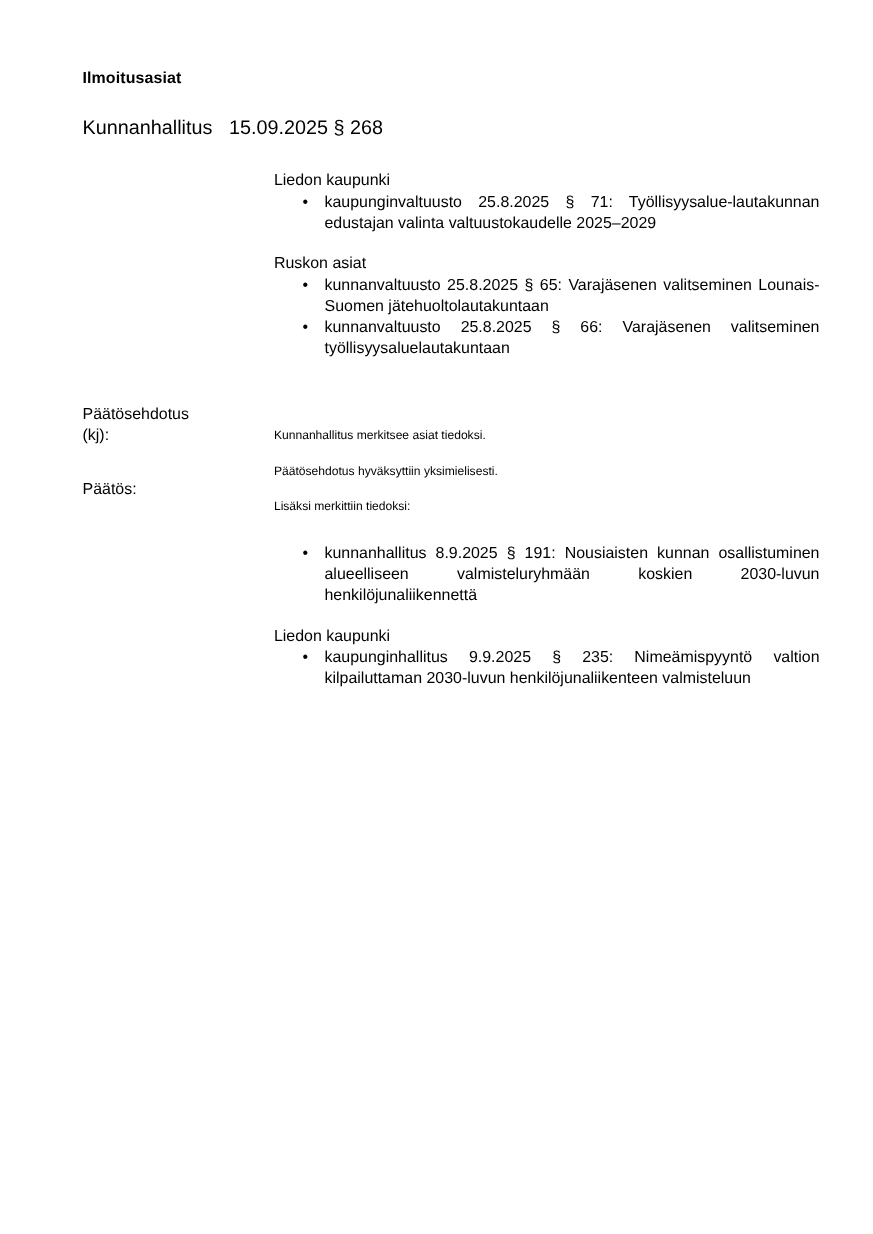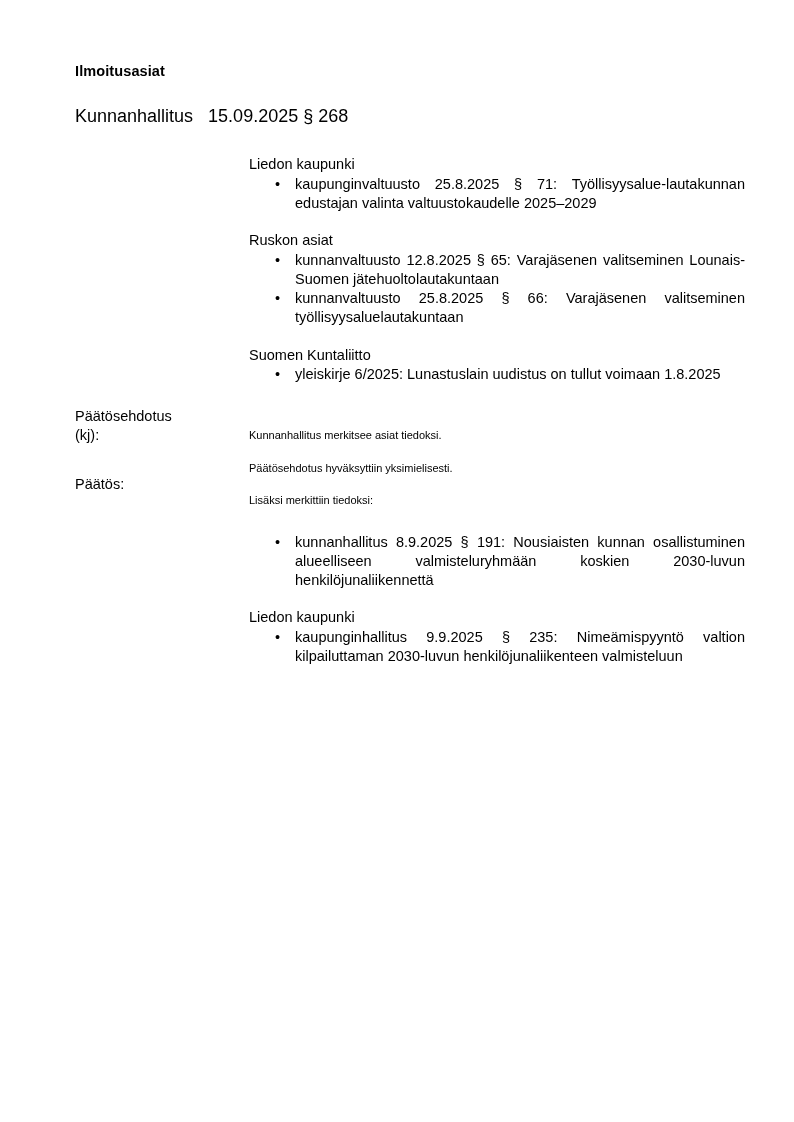--- a/index.html
+++ b/index.html
@@ -116,37 +116,28 @@
       </div>
     </div>
 
     <div class="gap-md"></div>
 
     <div class="row">
       <div class="label-col"></div>
       <div class="content-col">
         <div class="heading">Ruskon asiat</div>
         <ul class="bullets">
-          <li>kunnanvaltuusto   12.8.2025 § 65: Varajäsenen valitseminen Lounais-Suomen  jätehuoltolautakuntaan</li>
+          <li>kunnanvaltuusto   25.8.2025 § 65: Varajäsenen valitseminen Lounais-Suomen  jätehuoltolautakuntaan</li>
           <li>kunnanvaltuusto   25.8.2025 § 66: Varajäsenen valitseminen työllisyysaluelautakuntaan</li>
         </ul>
       </div>
     </div>
 
     <div class="gap-md"></div>
 
-    <div class="row">
-      <div class="label-col"></div>
-      <div class="content-col">
-        <div class="heading">Suomen  Kuntaliitto</div>
-        <ul class="bullets">
-          <li>yleiskirje 6/2025: Lunastuslain  uudistus  on tullut  voimaan 1.8.2025</li>
-        </ul>
-      </div>
-    </div>
 
     <div class="gap-lg"></div>
 
     <div class="row">
       <div class="label-col">
         <div>Päätösehdotus</div>
         <div>(kj):</div>
       </div>
       <div class="content-col">
         <div style="height:19.5px"></div>

